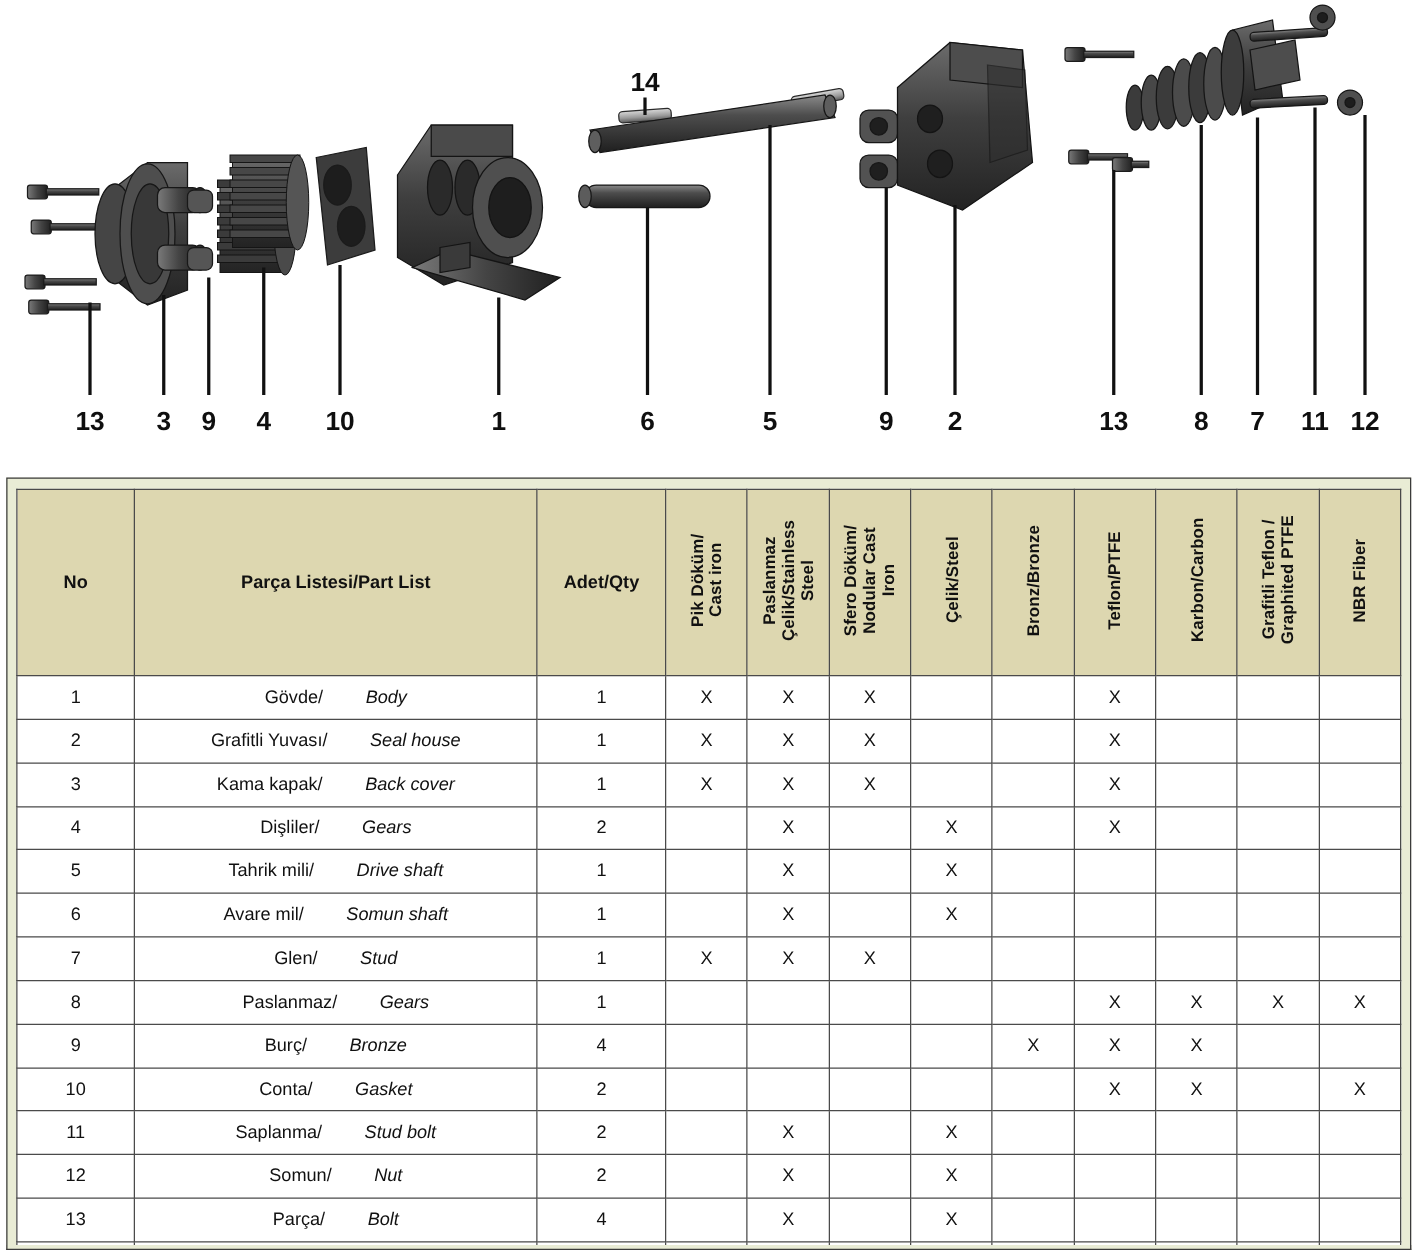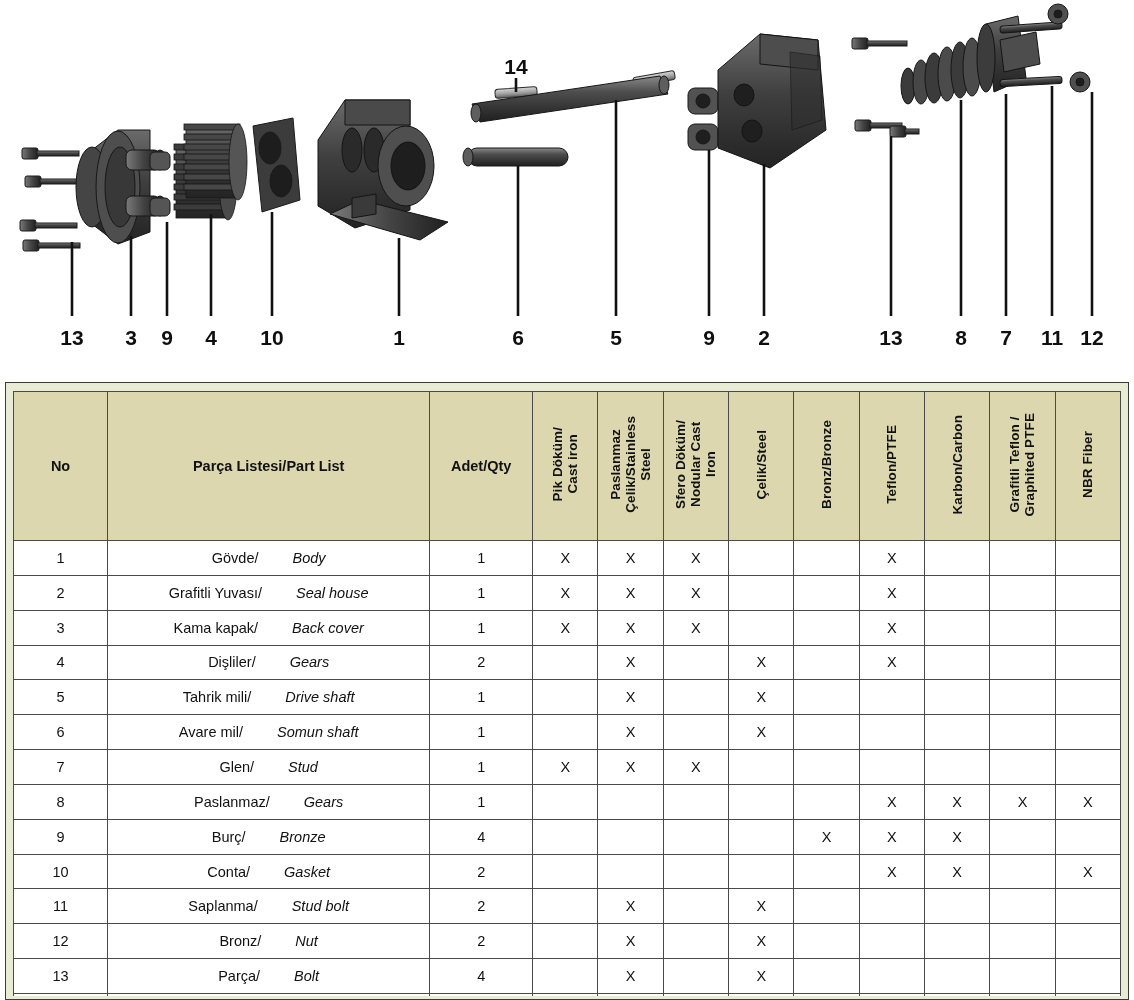--- a/index.html
+++ b/index.html
@@ -514,21 +514,21 @@
           <td class="mark"></td>
           <td class="mark">X</td>
           <td class="mark"></td>
           <td class="mark"></td>
           <td class="mark"></td>
           <td class="mark"></td>
           <td class="mark"></td>
         </tr>
         <tr>
           <td class="no-cell">12</td>
-          <td class="name-cell"><span class="tr">Bronz/</span><span class="en">Nut</span></td>
+          <td class="name-cell"><span class="tr">Somun/</span><span class="en">Nut</span></td>
           <td class="qty-cell">2</td>
           <td class="mark"></td>
           <td class="mark">X</td>
           <td class="mark"></td>
           <td class="mark">X</td>
           <td class="mark"></td>
           <td class="mark"></td>
           <td class="mark"></td>
           <td class="mark"></td>
           <td class="mark"></td>

